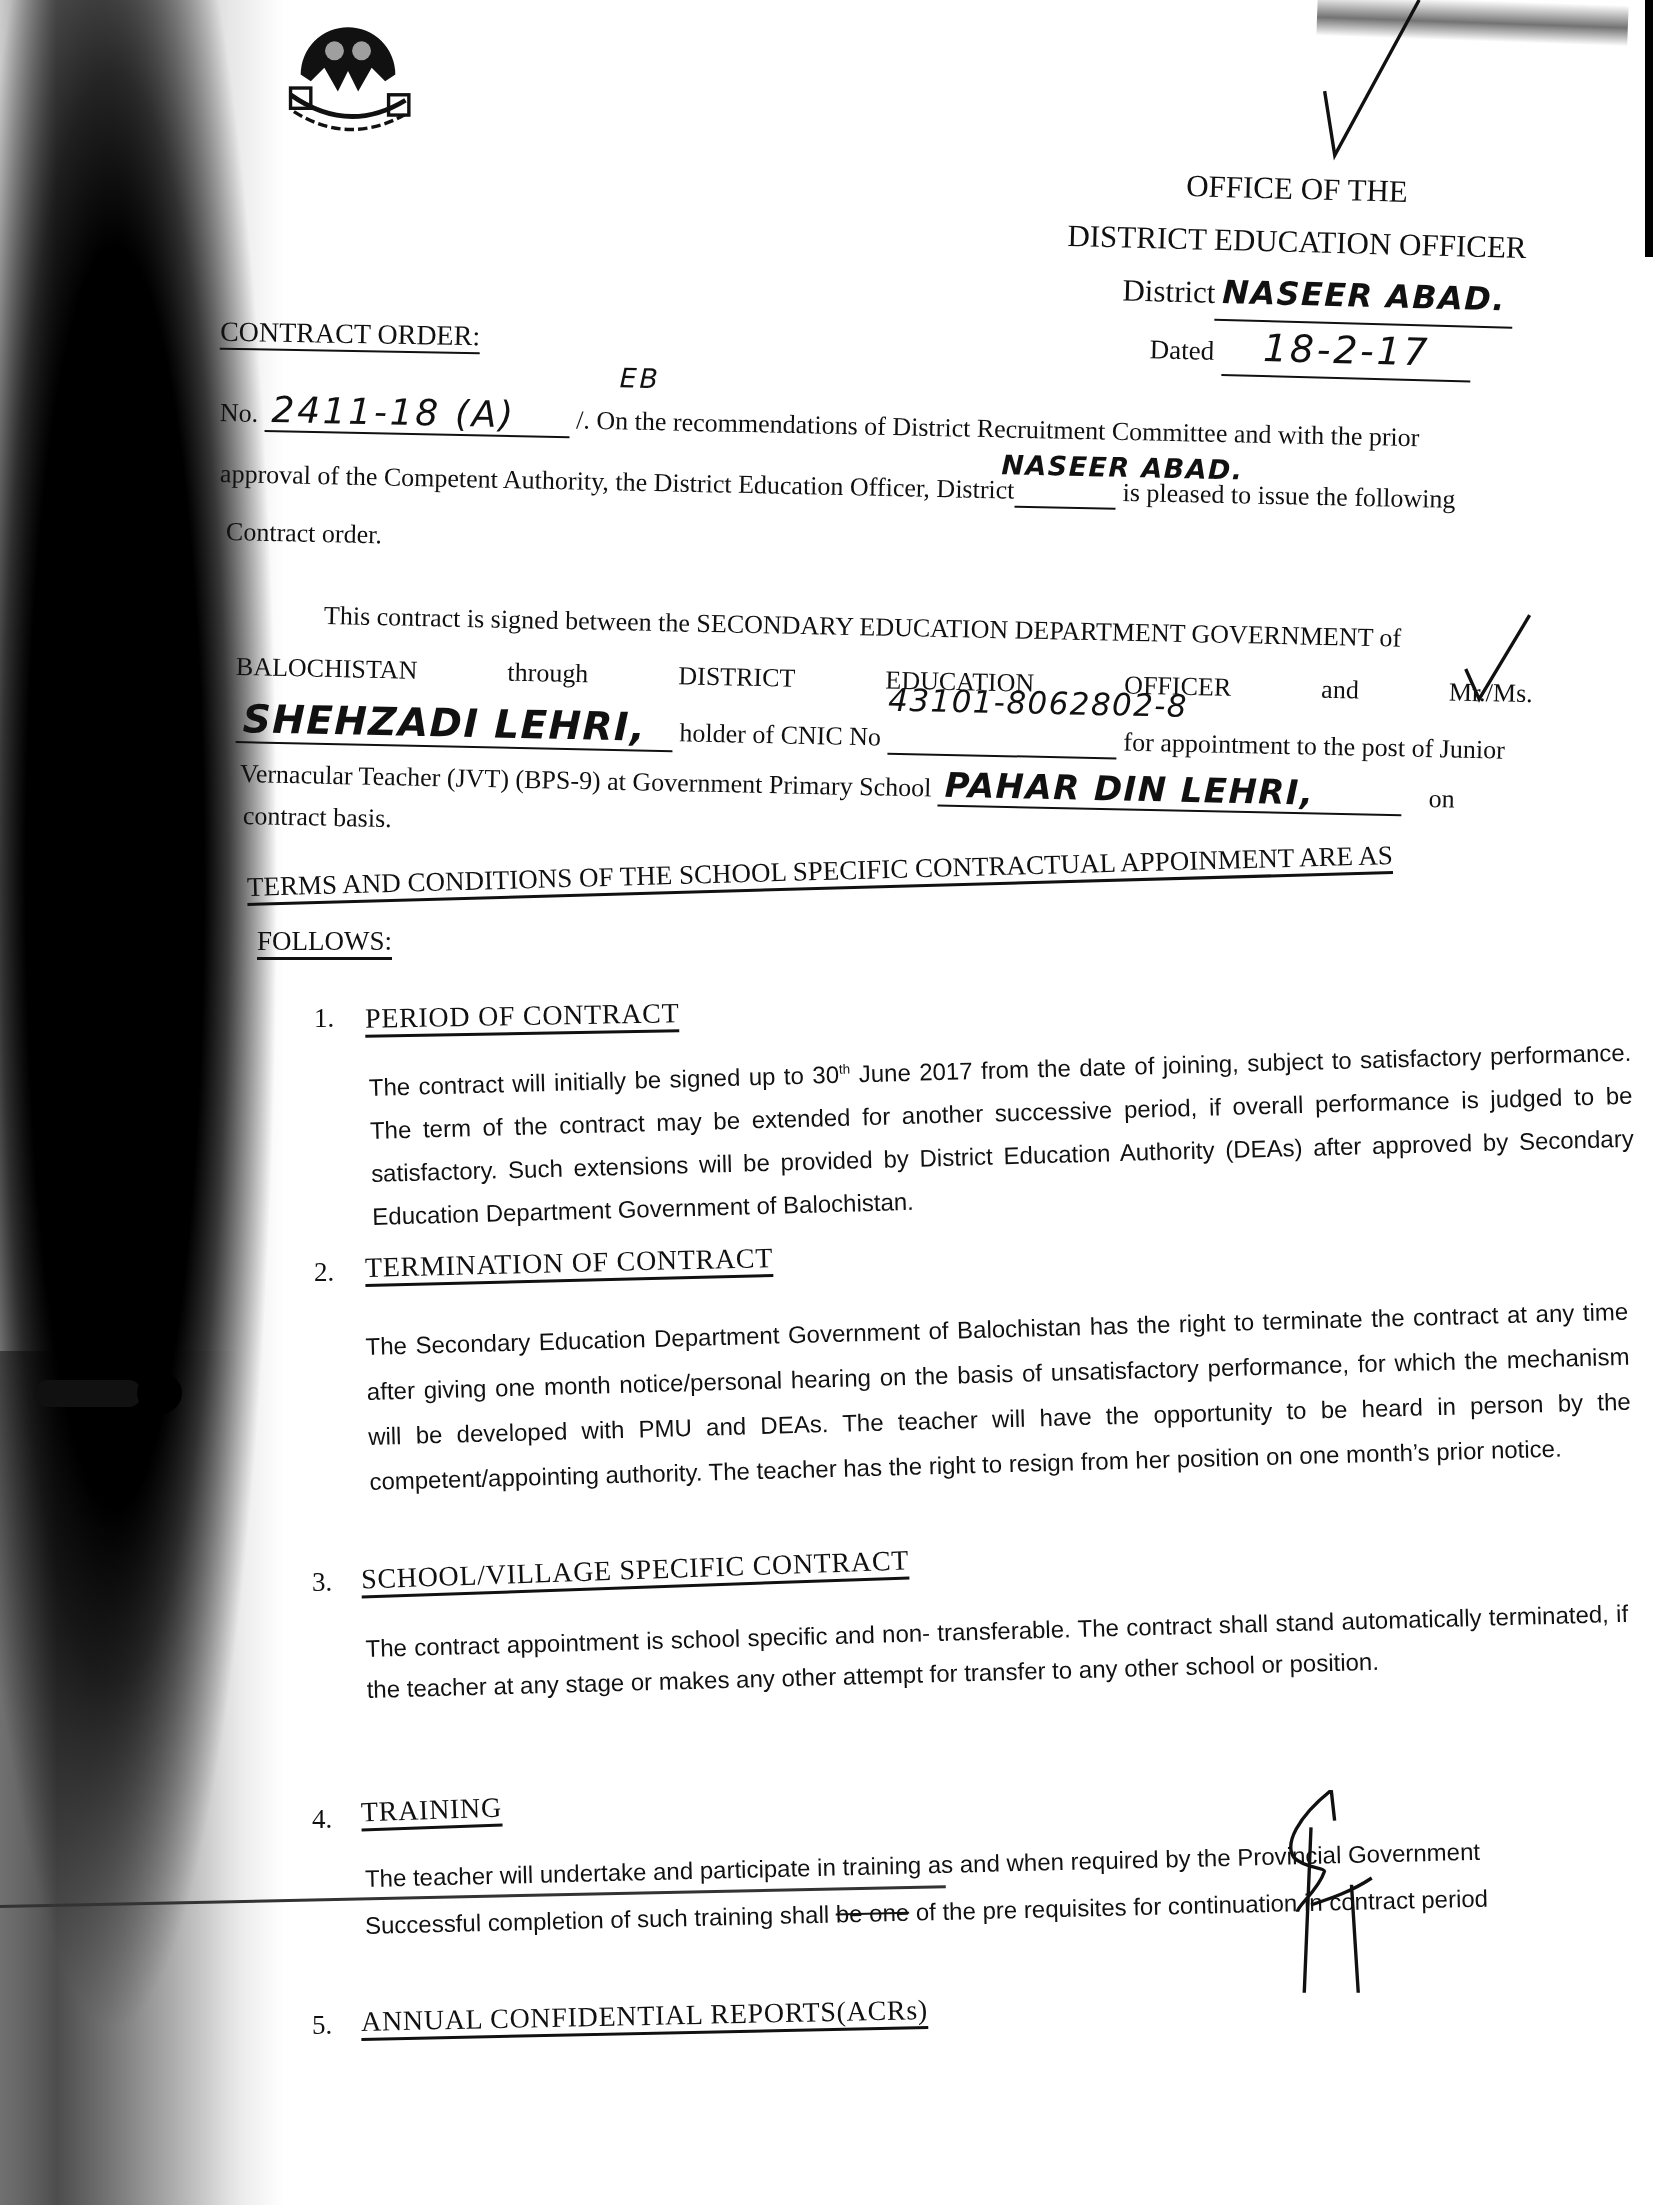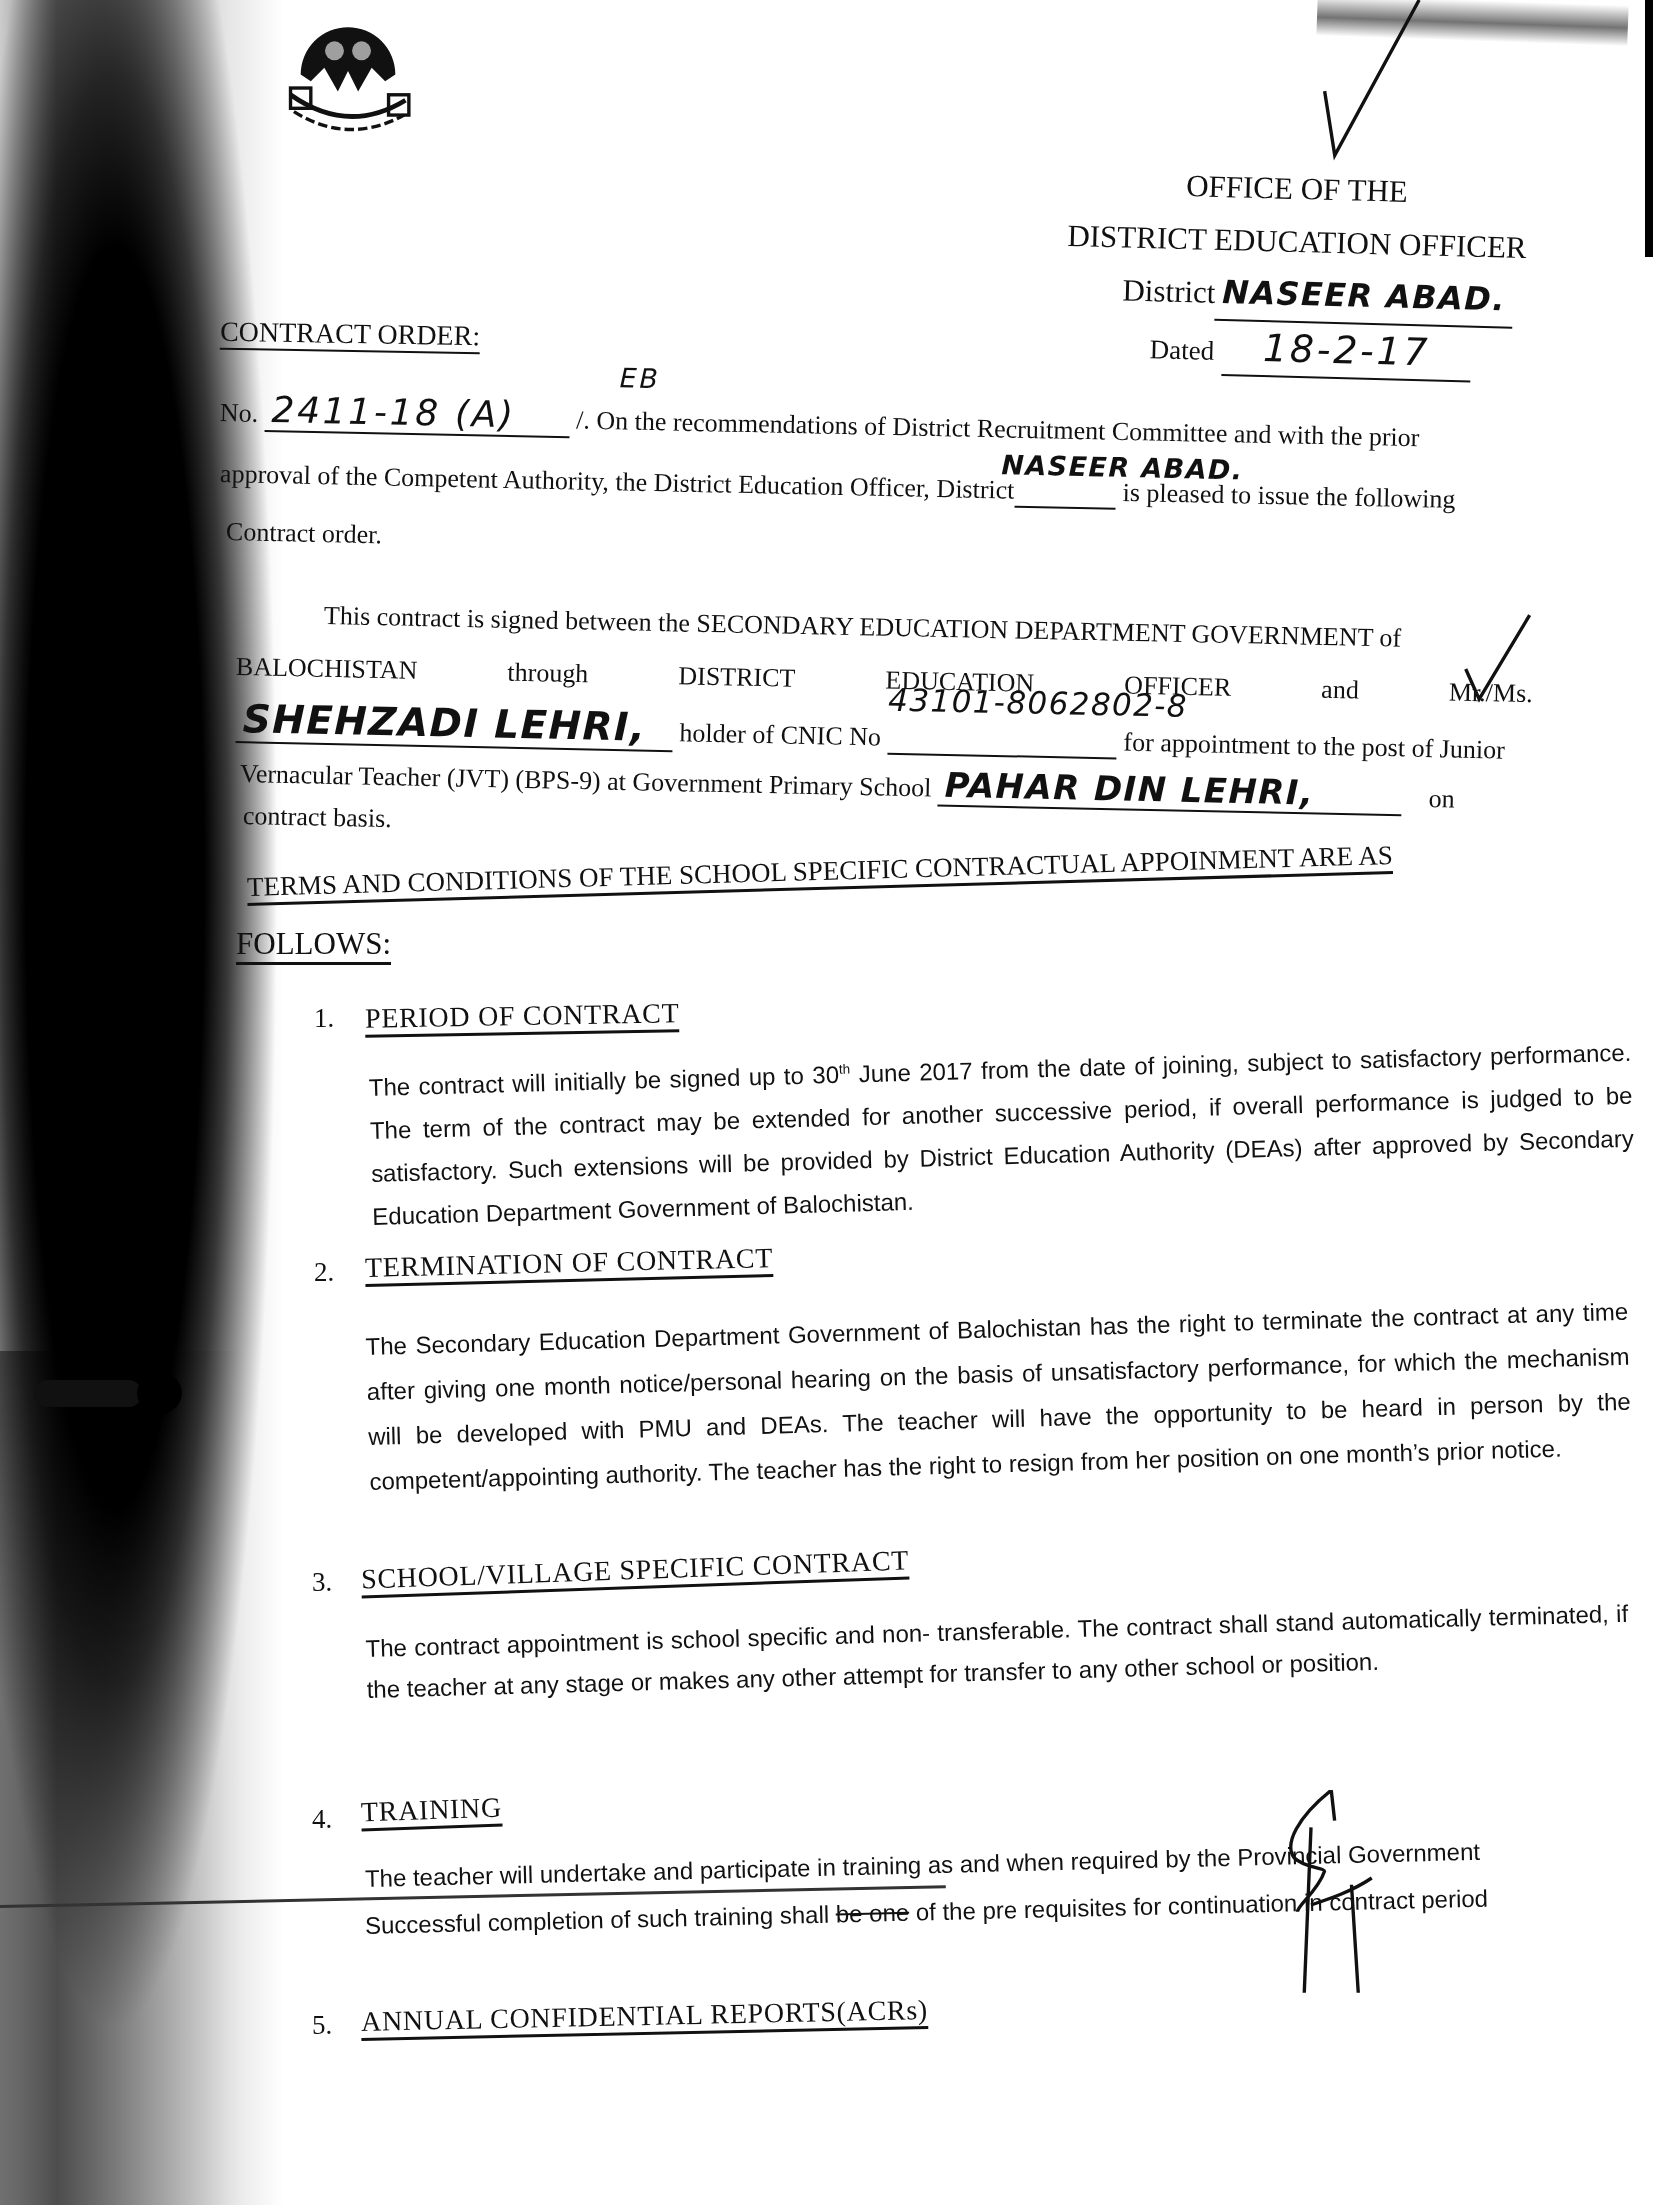--- a/index.html
+++ b/index.html
@@ -128,21 +128,21 @@
   <span>for appointment to the post of Junior</span>
 </div>
 <div class="p serif-line" style="left:240px; top:750px;">
   <span>Vernacular Teacher (JVT) (BPS-9) at Government Primary School</span>
   <span class="field-line hand" style="font-size:34px; padding-right:88px;">PAHAR DIN LEHRI,</span>
   <span style="padding-left:20px;">on</span>
 </div>
 <div class="p serif-line" style="left:243px; top:801px;">contract basis.</div>
 
 <div class="p" style="left:247px; top:872px; font-size:27px; border-bottom:3.4px solid #111; transform:rotate(-1.6deg); transform-origin:left;">TERMS AND CONDITIONS OF THE SCHOOL SPECIFIC CONTRACTUAL APPOINMENT ARE AS</div>
-<div class="p" style="left:236px; top:926px; font-size:31px; border-bottom:3.4px solid #111;">FOLLOWS:</div>
+<div class="p" style="left:257px; top:926px; font-size:27px; border-bottom:3.4px solid #111;">FOLLOWS:</div>
 
 <div class="p section-num" style="left:314px; top:1003px;">1.</div>
 <div class="p section-title" style="left:365px; top:1000px; transform:rotate(-1deg);">PERIOD OF CONTRACT</div>
 <div class="p body-sans" style="left:368px; top:1061px;"><span>The contract will initially be signed up to 30</span><sup style="font-size:13.5px;">th</sup><span> June 2017 from the date of joining, subject to satisfactory performance. The term of the contract may be extended for another successive period, if overall performance is judged to be satisfactory. Such extensions will be provided by District Education Authority (DEAs) after approved by Secondary Education Department Government of Balochistan.</span></div>
 
 <div class="p section-num" style="left:314px; top:1257px;">2.</div>
 <div class="p section-title" style="left:365px; top:1247px; transform:rotate(-1.4deg);">TERMINATION OF CONTRACT</div>
 <div class="p body-sans" style="left:365px; top:1324px; line-height:45px;">The Secondary Education Department Government of Balochistan has the right to terminate the contract at any time after giving one month notice/personal hearing on the basis of unsatisfactory performance, for which the mechanism will be developed with PMU and DEAs.  The teacher will have the opportunity to be heard in person by the competent/appointing authority. The teacher has the right to resign from her position on one month’s prior notice.</div>
 
 <div class="p section-num" style="left:312px; top:1567px;">3.</div>

